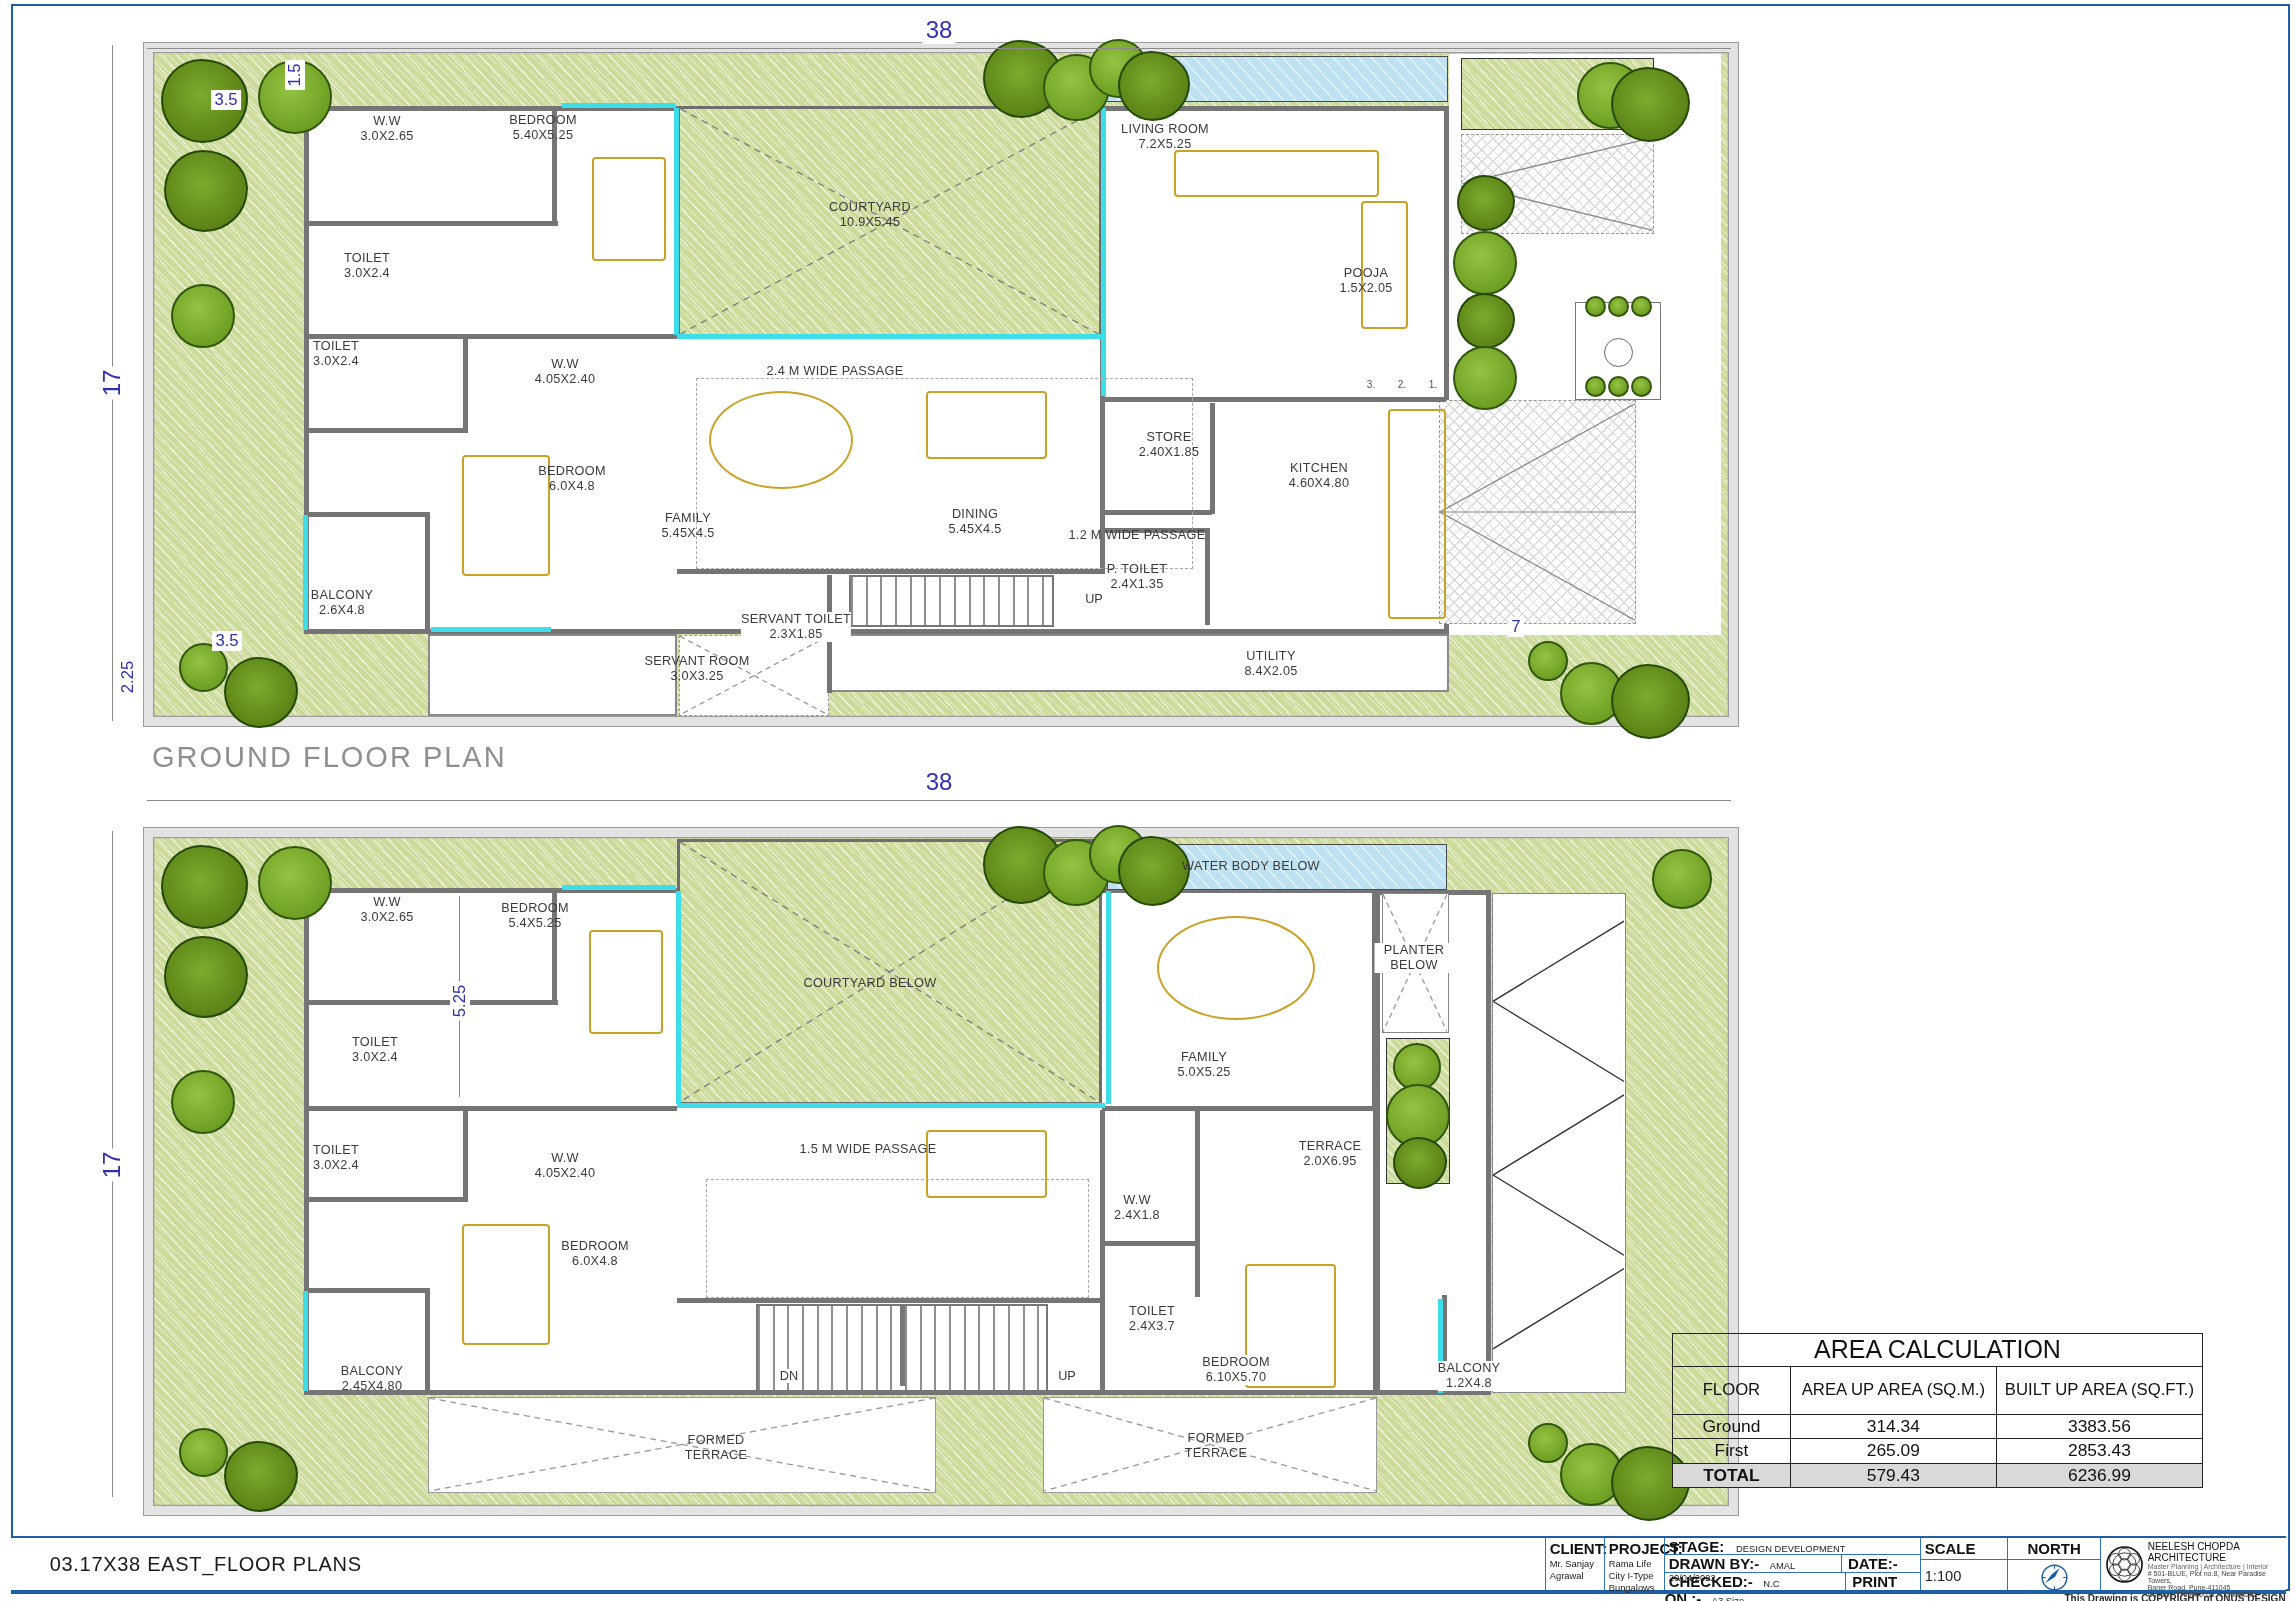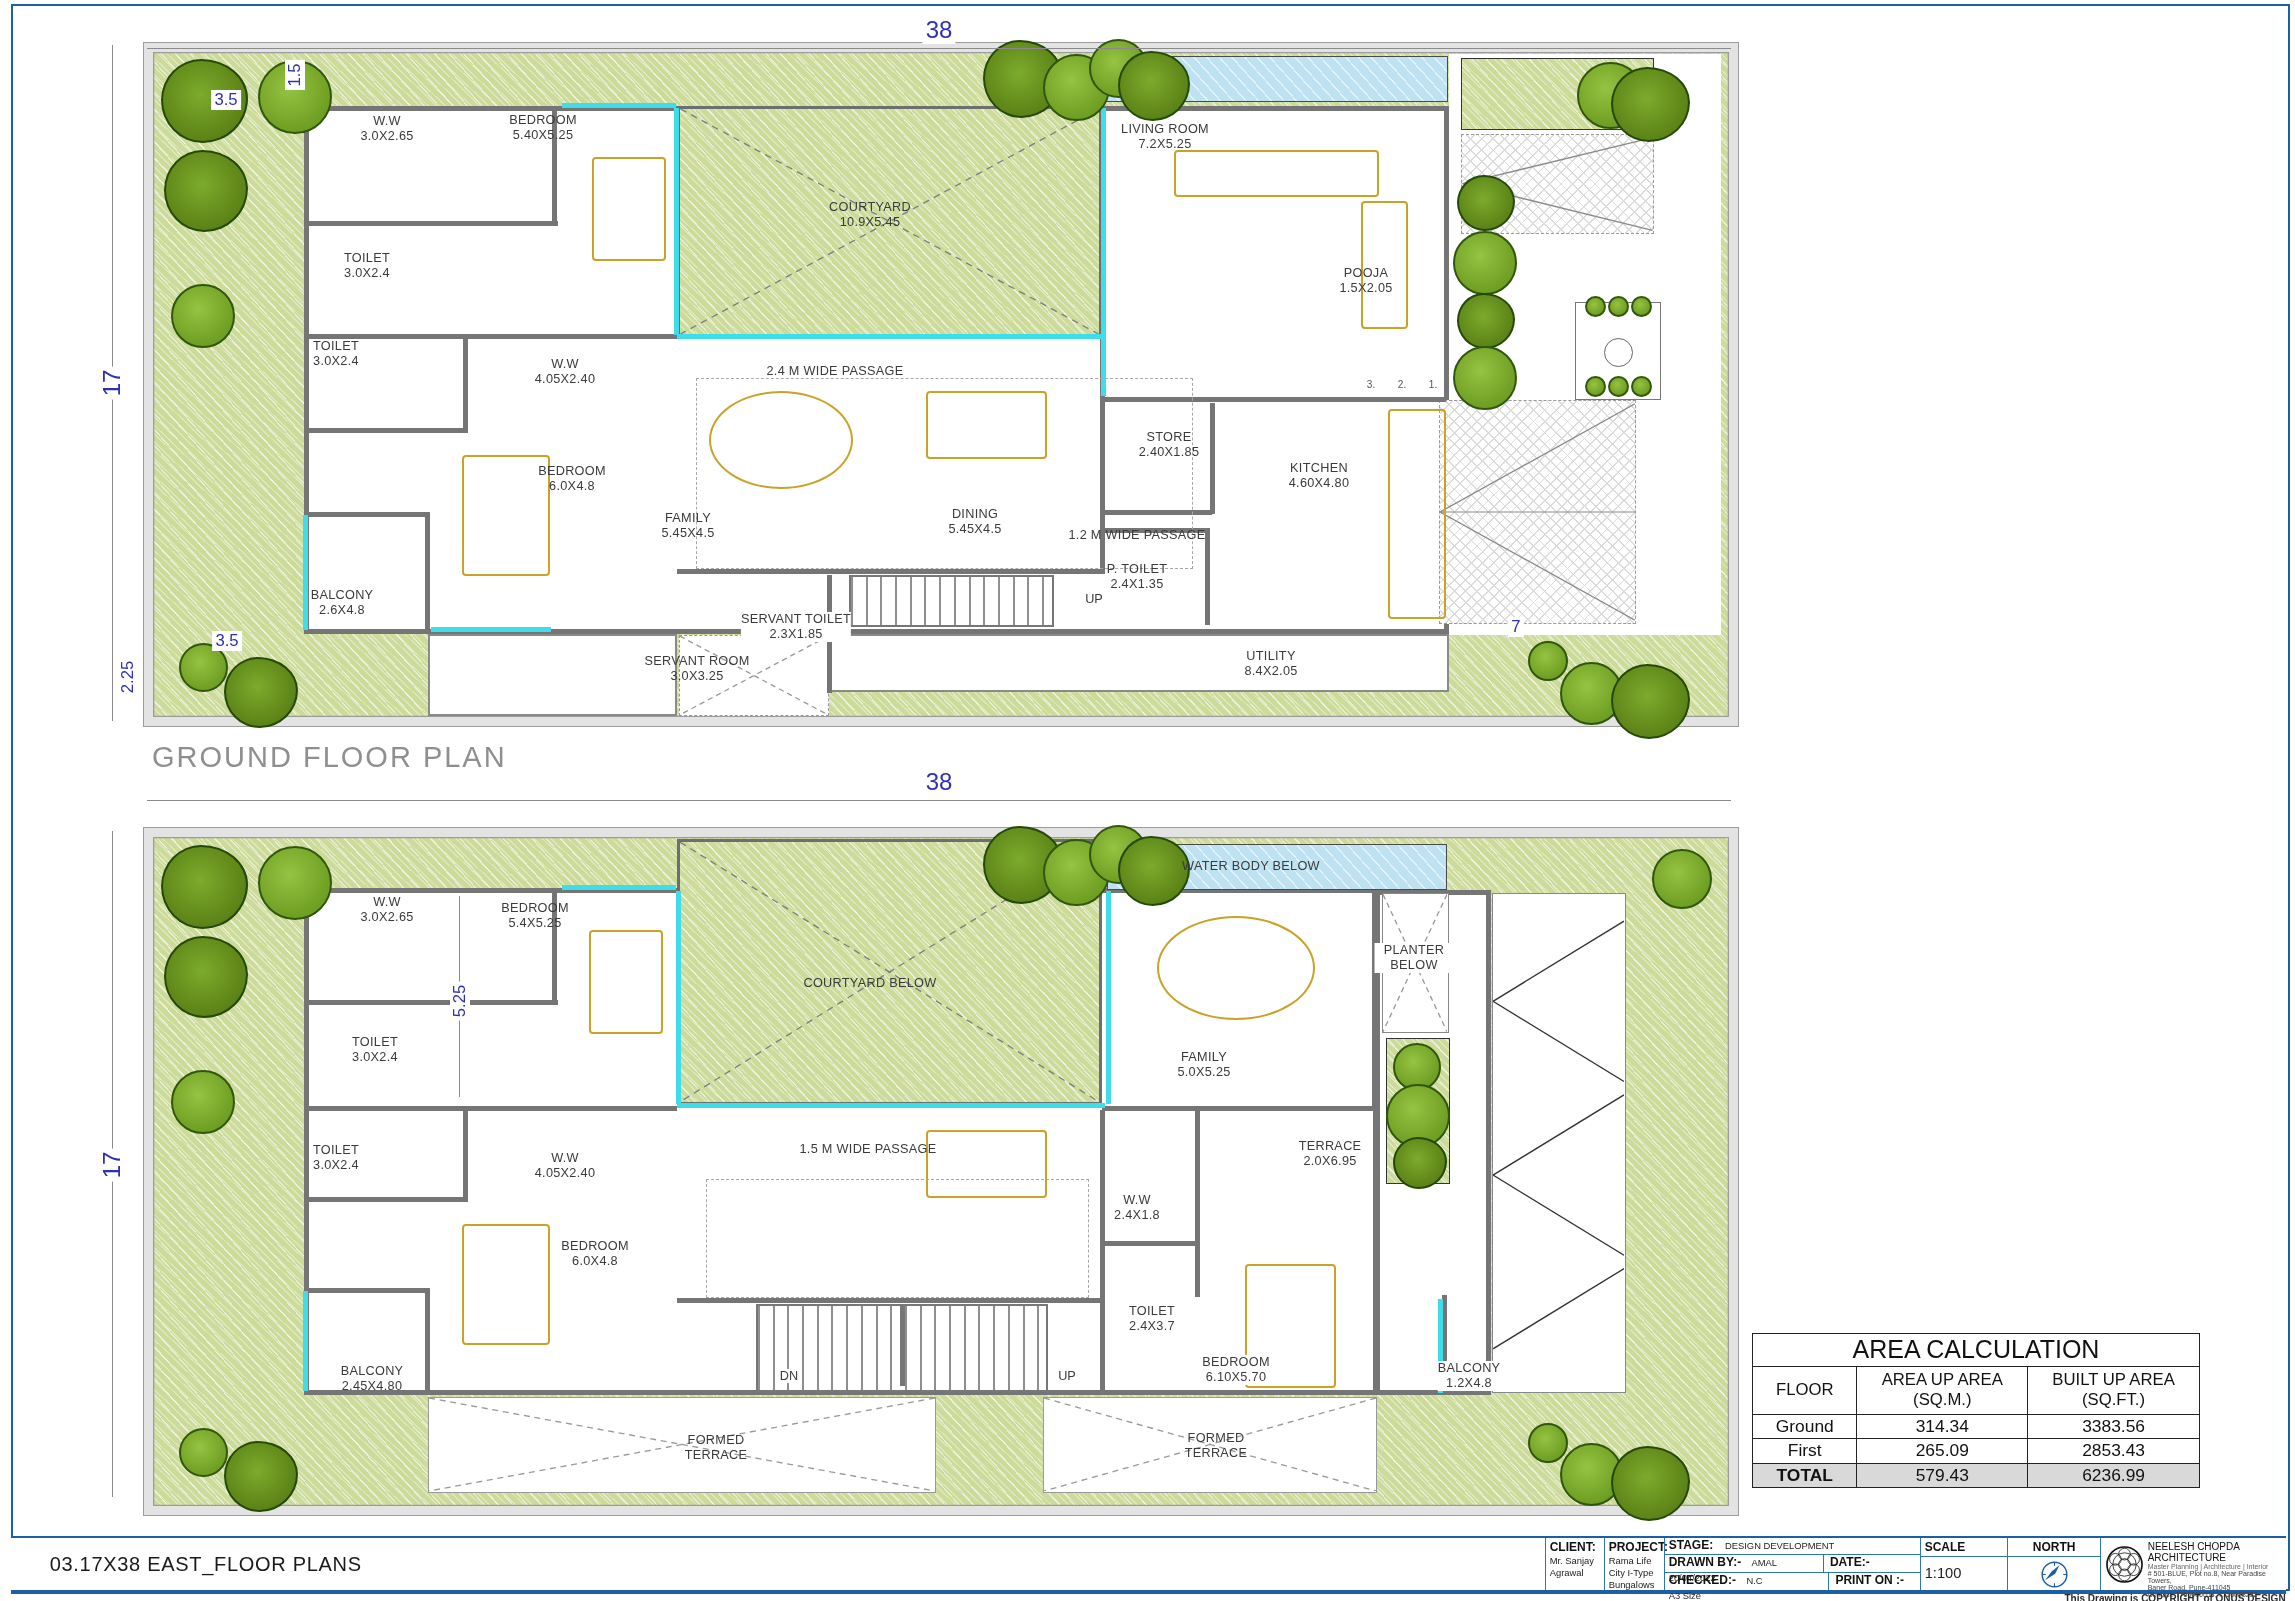--- a/index.html
+++ b/index.html
@@ -43,33 +43,33 @@
   .room .sz{display:block;}
   .ptitle{position:absolute;font-size:29px;color:#8f8f8f;letter-spacing:2px;}
   .dim{position:absolute;transform:translate(-50%,-50%);color:#2f2fb0;font-size:16.7px;
        background:#fff;padding:0 3.3px;white-space:nowrap;}
   .dim.big{font-size:24px;}
   .dim.rot{transform:translate(-50%,-50%) rotate(-90deg);}
   .dimline{position:absolute;background:#8a8a8a;}
   .small-lbl{position:absolute;transform:translate(-50%,-50%);font-size:10px;color:#555;}
   .stair-lbl{position:absolute;transform:translate(-50%,-50%);font-size:12.7px;color:#3a3a3a;}
   
-  .atable{position:absolute;left:1752px;top:1333px;width:448px;border-collapse:collapse;
+  .atable{position:absolute;left:1672px;top:1333px;width:531px;border-collapse:collapse;
           font-size:17.4px;color:#111;}
   .atable td,.atable th{border:1.3px solid #222;text-align:center;padding:1.3px 2.7px;font-weight:normal;}
   .atable .t1{font-size:25px;border-bottom:none;}
   .atable .t2{font-size:23px;border-top:none;}
   .atable .hd{height:48px;font-size:16.7px;}
   .atable .total td{background:#d9d9d9;}
   .atable .total td:first-child{font-weight:bold;}
   
   .strip{position:absolute;left:10.7px;top:1536px;width:2275px;height:52px;
          border-top:2px solid #1d5fa7;border-bottom:4px solid #1d5fa7;box-sizing:content-box;background:#fff;}
   .tcell{position:absolute;top:0;height:52px;border-left:1.3px solid #2e75b6;box-sizing:border-box;font-size:8.7px;}
-  .tcell .lb{font-weight:bold;color:#111;padding:2px 4px 0 4px;font-size:12px;}
+  .tcell .lb{font-weight:bold;color:#111;padding:2px 4px 0 4px;font-size:15px;}
   .tcell .vl{padding:1.3px 4px;color:#222;font-size:9.4px;line-height:1.25;}
   .sheet-title{position:absolute;left:39px;top:14.7px;font-size:20px;color:#1a1a1a;letter-spacing:0.7px;}
   .srow{position:absolute;left:0;right:0;box-sizing:border-box;}
   .copyright{position:absolute;right:9.4px;top:1593px;font-size:10px;font-weight:bold;color:#2b2b2b;}
   svg{display:block;}
 </style>
 </head>
 <body>
 
 <div id="canvas">

